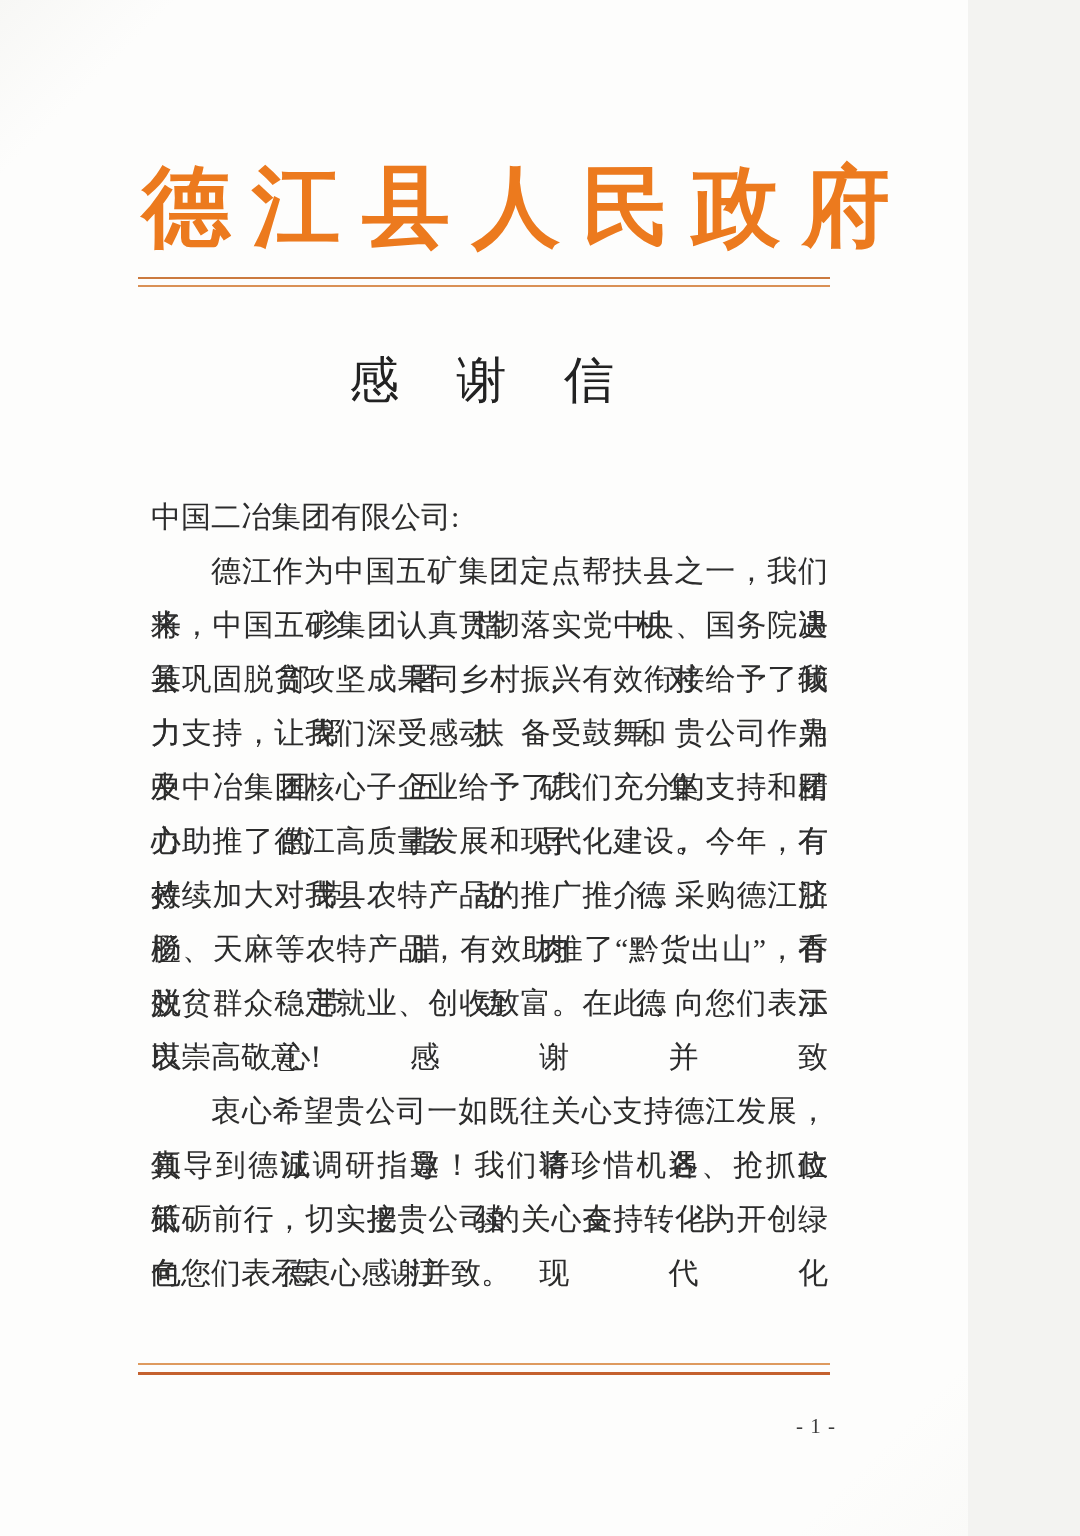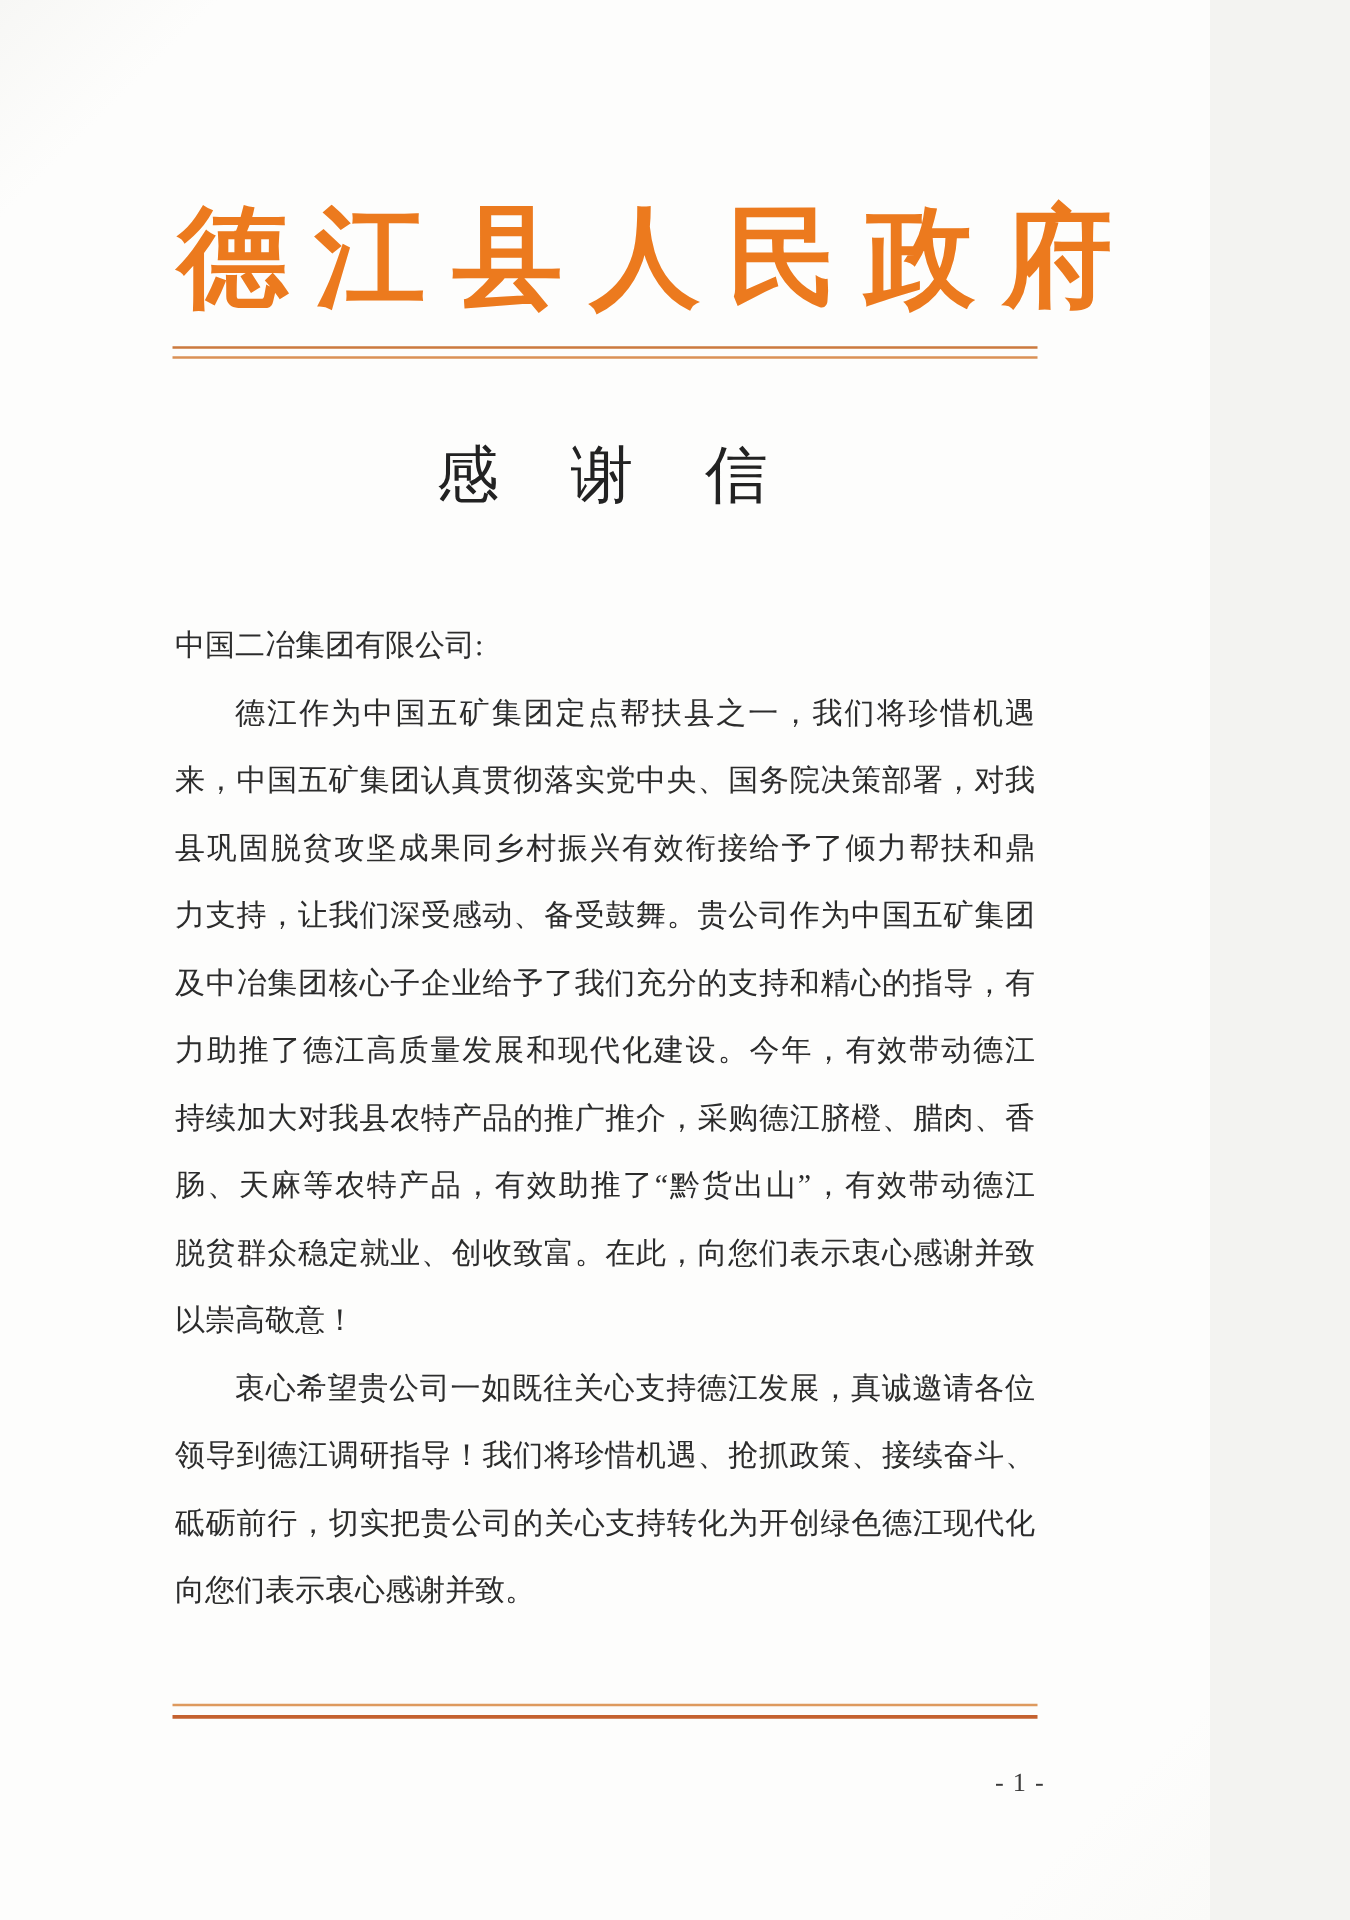--- a/index.html
+++ b/index.html
@@ -61,23 +61,24 @@
   
   .letter-body {
     position: absolute;
     top: 490px;
     left: 140px;
     right: 140px;
   }
   .bline {
     height: 54px;
     line-height: 54px;
-    font-size: 24px;
+    font-size: 30px;
     color: #2c2c2c;
     white-space: nowrap;
+    margin-left: 11px;
   }
   .bline.just {
     white-space: normal;
     text-align: justify;
     text-align-last: justify;
   }
   .bline.ind {
     text-indent: 2em;
   }
   

